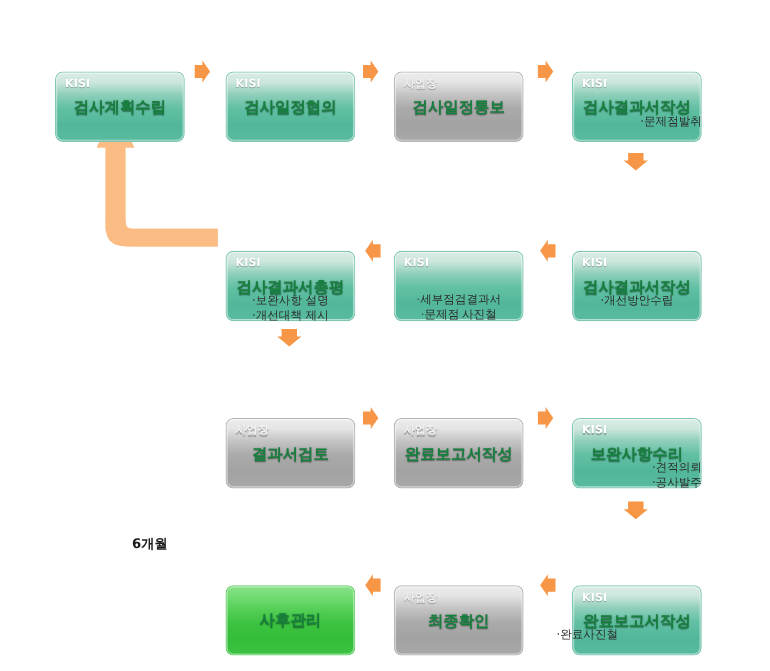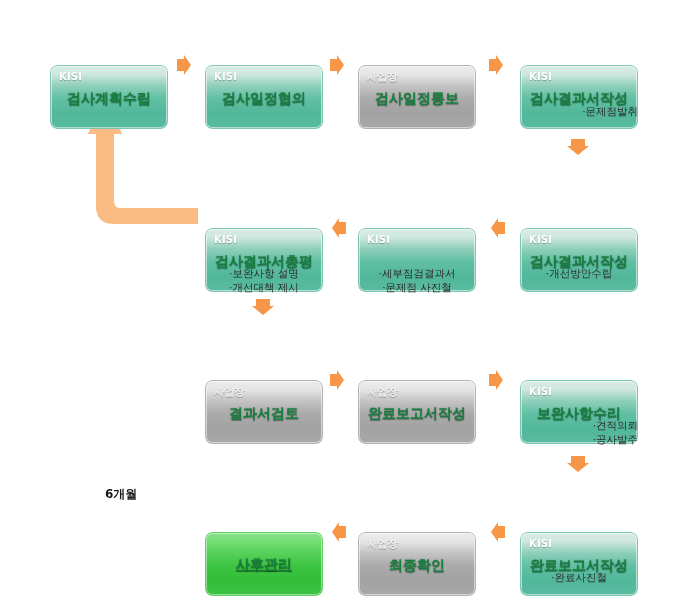--- a/index.html
+++ b/index.html
@@ -96,21 +96,20 @@
     text-align: center;
     font-size: 14px;
     font-weight: bold;
     line-height: 18px;
     color: #15803d;
     text-shadow: 0 1px 1px rgba(0,0,0,0.35), 0 0 2px rgba(0,0,0,0.2);
     white-space: nowrap;
   }
   .box.green .box-title {
     top: 23px;
-    text-decoration: underline;
   }
 
   
   .note {
     position: absolute;
     font-size: 10.5px;
     line-height: 14px;
     color: #2b2b2b;
     white-space: nowrap;
   }
@@ -144,21 +143,21 @@
 <div id="canvas">
 
   <div class="return-path">
     <svg width="110" height="438" viewBox="0 0 110 438">
       <path d="M 110 128 L 26 128 Q 8 128 8 110 L 8 38 L 0 38 L 17 2 L 34 38 L 26 38 L 26 110 L 26 112 L 110 112 Z" fill="#fbbc84"></path>
       <path d="M 17 2 L 34 38 L 0 38 Z" fill="#fbbc84"></path>
       <rect x="8" y="34" width="18" height="80" fill="#fbbc84"></rect>
       <path d="M 8 104 Q 8 128 32 128 L 110 128 L 110 112 L 32 112 Q 26 112 26 104 Z" fill="#fbbc84"></path>
     </svg>
   </div>
-  <div class="loop-label" style="left:105px; top:486px;">6개월</div>
+  <div class="loop-label" style="left:120px; top:486px;">6개월</div>
 
   <div class="box teal" style="left:50px; top:33px;">
     <div class="inner"></div>
     <div class="box-owner">KISI</div>
     <div class="box-title">검사계획수립</div>
   </div>
 
   <div class="arrow" style="left:176px; top:54px;">
     <svg width="16" height="22" viewBox="0 0 16 22">
         <path d="M1 5 L8 5 L8 1 L15 11 L8 21 L8 17 L1 17 Z" fill="#f79646"></path>
@@ -232,21 +231,21 @@
     <div class="inner"></div>
     <div class="box-owner">KISI</div>
     <div class="box-title">검사결과서작성</div>
   </div>
 
   <div class="note" style="left:195px; top:266px; width:138px; text-align:center;">
     <span class="line">·보완사항 설명</span>
     <span class="line">·개선대책 제시</span>
   </div>
 
-  <div class="note" style="left:348px; top:266px; width:138px; text-align:center;">
+  <div class="note" style="left:348px; top:266px; width:138px; text-align:center;font-family:Liberation Serif, serif;">
     <span class="line">·세부점검결과서</span>
     <span class="line">·문제점 사진철</span>
   </div>
 
   <div class="note" style="left:520px; top:266px; width:118px; text-align:center;">
     <span class="line">·개선방안수립</span>
   </div>
 
   <div class="arrow" style="left:251px; top:298px;">
     <svg width="24" height="18" viewBox="0 0 24 18">
@@ -317,17 +316,17 @@
         <path d="M15 5 L8 5 L8 1 L1 11 L8 21 L8 17 L15 17 Z" fill="#f79646"></path>
       </svg>
   </div>
 
   <div class="box teal" style="left:520px; top:500px;">
     <div class="inner"></div>
     <div class="box-owner">KISI</div>
     <div class="box-title">완료보고서작성</div>
   </div>
 
-  <div class="note" style="left:520px; top:570px; width:118px; text-align:center;">
+  <div class="note" style="left:506px; top:570px; width:118px; text-align:left;">
     <span class="line">·완료사진철</span>
   </div>
 
 </div>
 
 </body></html>

